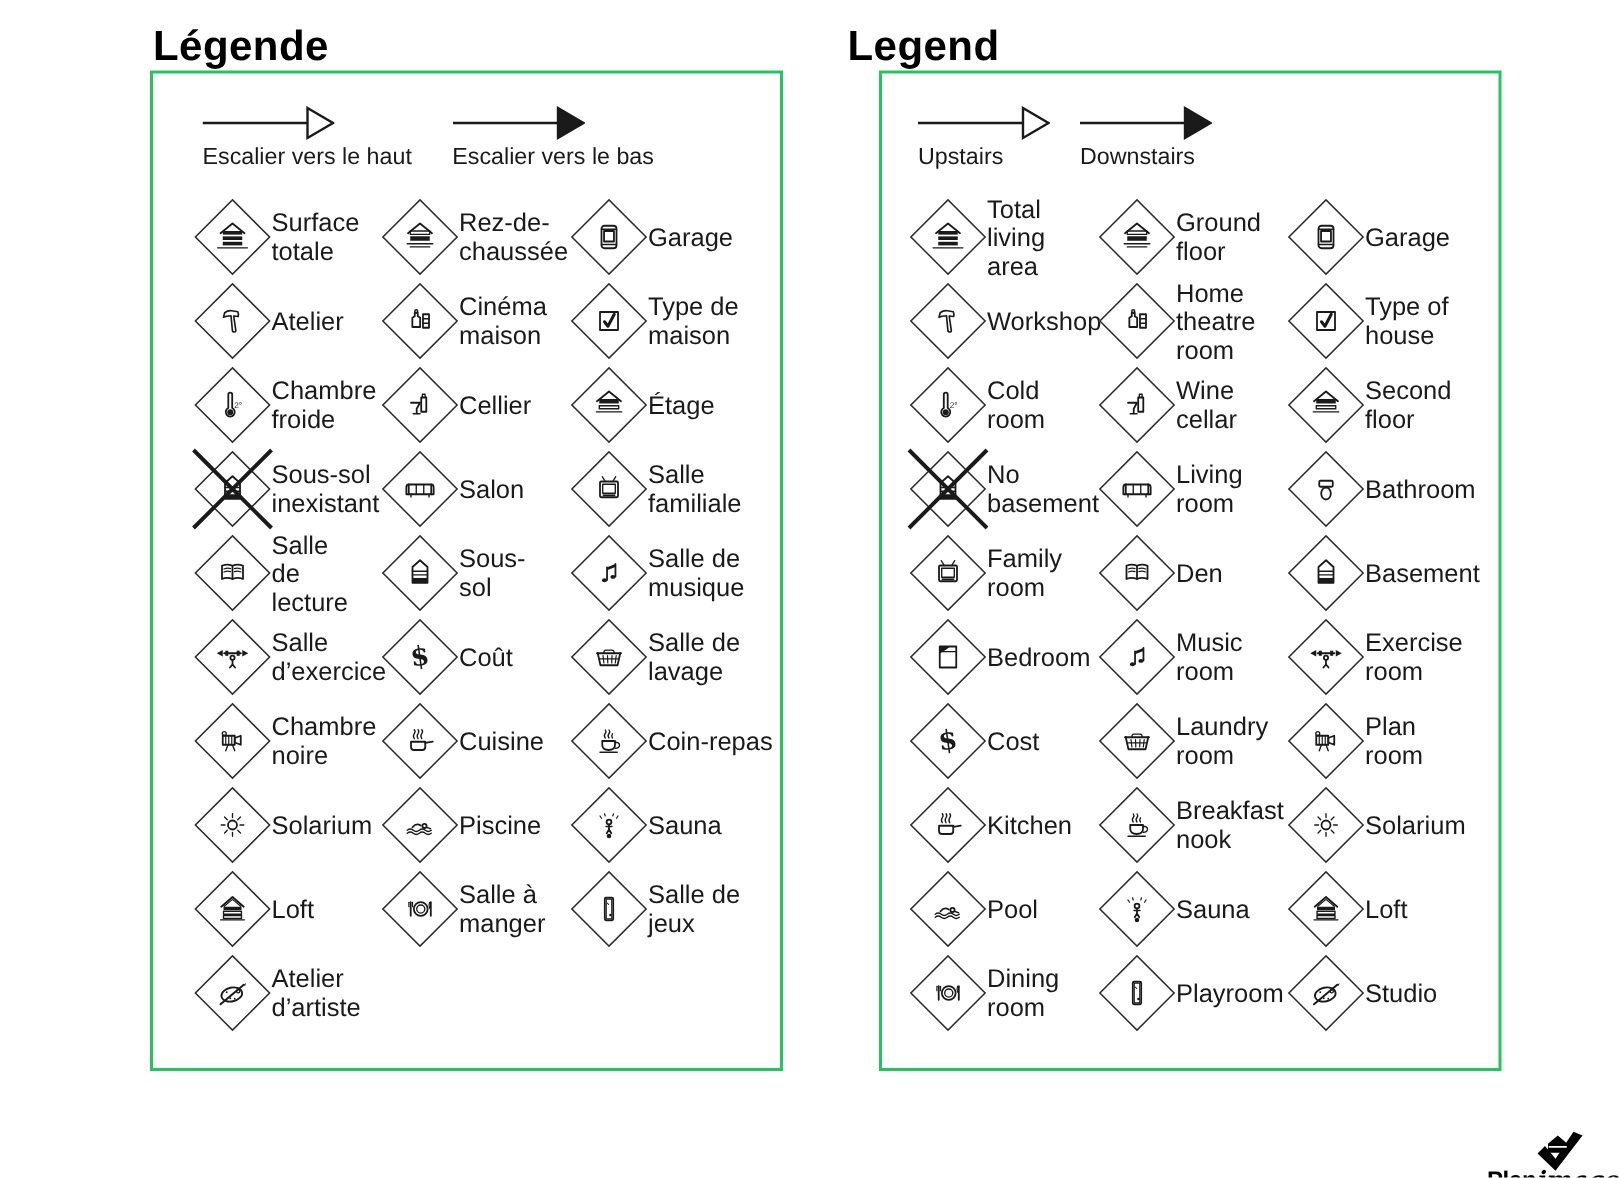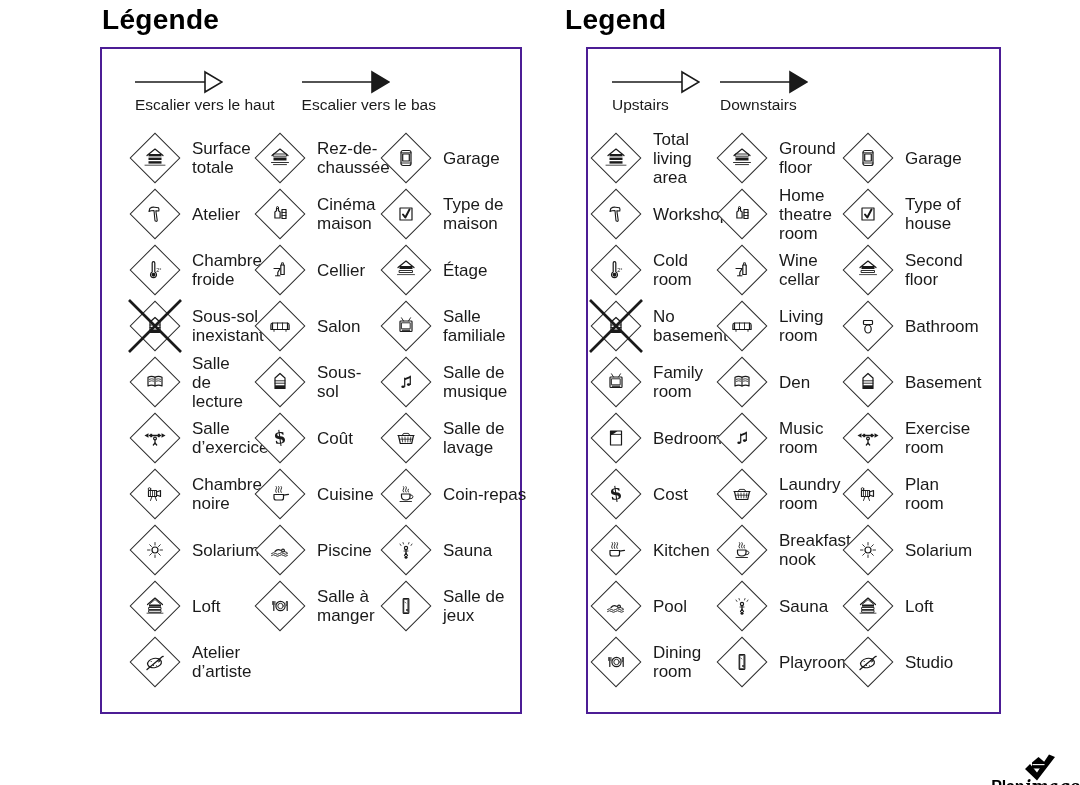--- a/index.html
+++ b/index.html
@@ -1,41 +1,41 @@
 <!DOCTYPE html>
 <html><head>
 <meta charset="utf-8">
 <style>
   html,body{margin:0;padding:0}
   body{width:1080px;height:785px;background:#fff;position:relative;
        font-family:"Liberation Sans",sans-serif;color:#1a1a1a;overflow:hidden}
   .screen{position:absolute;inset:0;background:#fff}
 
-  .panel-title{position:absolute;top:4px;font-size:28px;font-weight:700;color:#000;letter-spacing:.3px}
+  .panel-title{position:absolute;top:15px;font-size:28px;font-weight:700;color:#000;letter-spacing:.3px}
   .title-fr{left:102px}
   .title-en{left:565px}
 
-  .panel{position:absolute;top:47px;height:667px;border:2px solid #4c1d95;background:#fff;box-sizing:border-box}
+  .panel{position:absolute;top:47px;height:667px;border:2px solid #22c55e;background:#fff;box-sizing:border-box}
   .panel.fr{left:100px;width:422px}
   .panel.en{left:586px;width:415px}
 
   .arrows{display:flex;align-items:flex-start;box-sizing:content-box}
   .panel.fr .arrows{padding:20px 0 0 33px;height:61px}
   .panel.en .arrows{padding:20px 0 0 24px;height:61px}
   .arrow-item{display:flex;flex-direction:column}
   .panel.fr .arrow-item + .arrow-item{margin-left:27px}
   .panel.en .arrow-item + .arrow-item{margin-left:20px}
   .arrow-label{font-size:15.5px;margin-top:1px;white-space:nowrap;color:#1a1a1a}
 
   .grid{display:grid;grid-auto-rows:56px}
   .panel.fr .grid{grid-template-columns:125px 126px 1fr}
   .panel.en .grid{grid-template-columns:126px 126px 1fr}
-  .cell{display:flex;align-items:center;gap:11px;box-sizing:border-box}
+  .cell{display:flex;align-items:center;gap:0;box-sizing:border-box}
   .panel.fr .cell{padding-left:27px}
-  .panel.en .cell{padding-left:2px}
+  .panel.en .cell{padding-left:18px}
 
   .diamond-box{width:52px;height:52px;position:relative;flex:none}
   .diamond{position:absolute;inset:8px;border:1.4px solid #2b2b2b;transform:rotate(45deg);background:#fff}
   .icon-svg{position:absolute;left:14px;top:14px;width:24px;height:24px}
   .cross-svg{position:absolute;left:-5px;top:-5px;width:62px;height:62px}
 
   .cell-label{font-size:17px;line-height:19px;color:#1a1a1a}
   .panel.fr .cell-label{width:90px}
   .panel.en .cell-label{width:76px}
 

